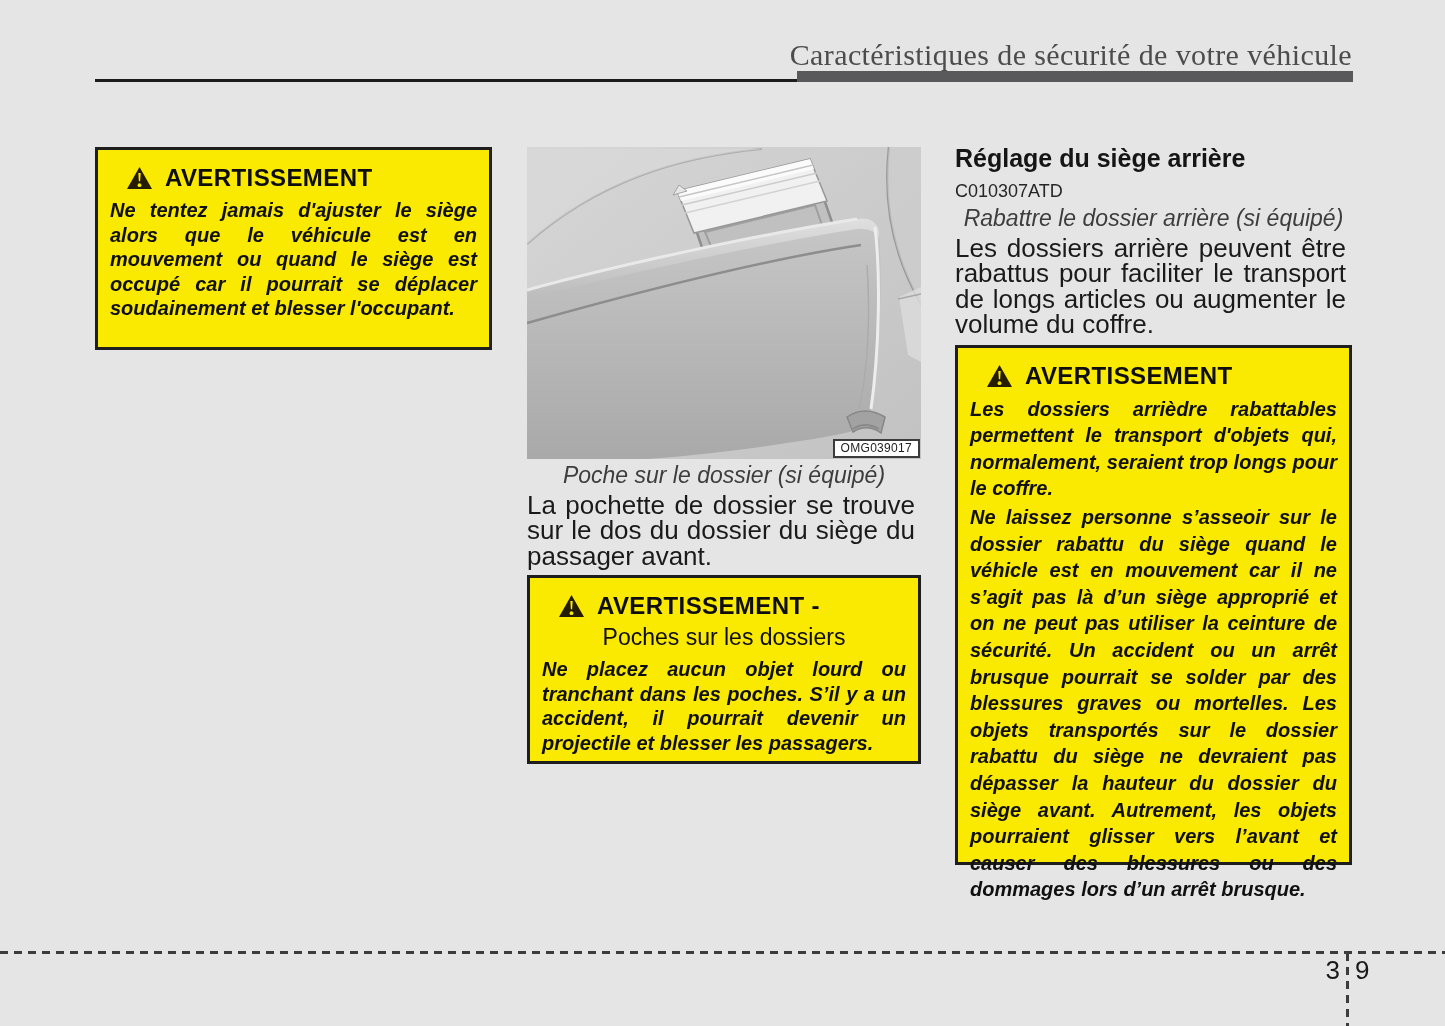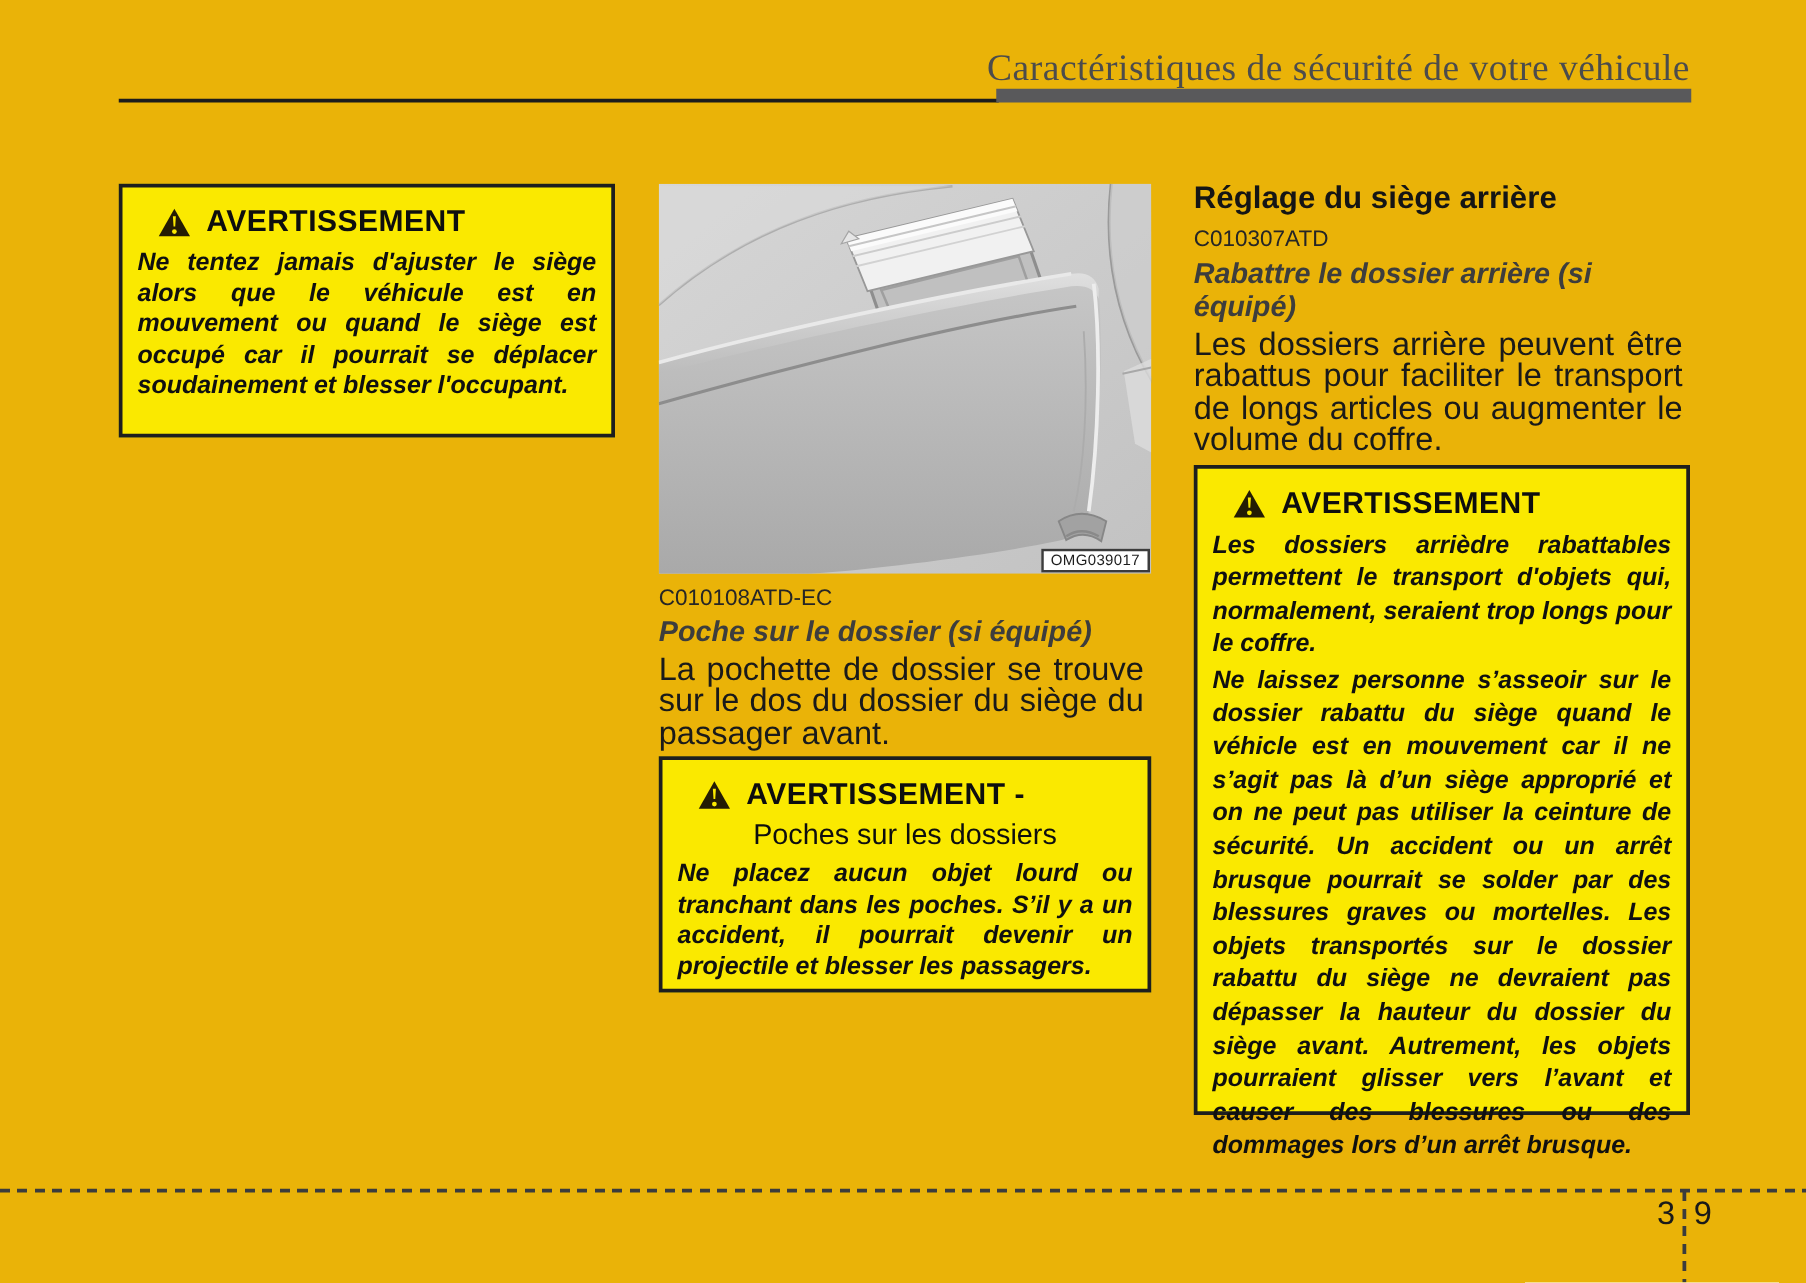--- a/index.html
+++ b/index.html
@@ -1,16 +1,16 @@
 <!DOCTYPE html>
 <html><head>
 <meta charset="utf-8">
 <style>
   html,body{margin:0;padding:0;background:#fff;}
-  .page{position:relative;width:1445px;height:1026px;background:#eab308;
+  .page{position:relative;width:1445px;height:1026px;background:#e5e5e5;
         font-family:"Liberation Sans",sans-serif;overflow:hidden;color:#151515;}
 
   
   .page-title{position:absolute;top:38px;right:93px;
         font-family:"Liberation Serif",serif;font-size:30px;color:#4c4c4c;letter-spacing:.4px;}
   .rule-thin{position:absolute;left:95px;top:79px;width:704px;height:3px;background:#1c1c1c;}
   .rule-bar{position:absolute;left:797px;top:71px;width:556px;height:11px;background:#59595b;}
 
   
   .col{position:absolute;width:397px;}
@@ -33,22 +33,22 @@
   .box3 .p2{margin-top:2px;}
 
   
   .figure{position:relative;width:394px;height:312px;}
   .figure svg{display:block;}
   .fig-label{position:absolute;right:1px;bottom:1px;background:#ffffff;border:2px solid #3c3c3c;
         padding:0 6px 1px 6px;font-size:12px;color:#1d1d1d;letter-spacing:.3px;}
 
   
   .code{font-size:18px;color:#262626;margin:8px 0 0 0;line-height:22px;}
-  .sec-head-italic{font-size:23px;font-weight:bold;font-style:italic;color:#3d3d3d;
-        margin:3px 0 0 0;line-height:27px;}
+  .sec-head-italic{font-size:23px;font-weight:normal;font-style:italic;color:#3d3d3d;
+        margin:3px 0 0 0;line-height:27px;text-align:center;}
   .sec-head{font-size:25px;font-weight:bold;color:#151515;margin:0;line-height:28px;}
   .body-text{font-size:26px;line-height:25.4px;text-align:justify;color:#1a1a1a;margin:4px 6px 0 0;}
 
   
   .dash-h{position:absolute;left:0;top:951px;width:1445px;height:3px;
         background:repeating-linear-gradient(90deg,#3c3c3c 0 8px,transparent 8px 14px);}
   .dash-v{position:absolute;left:1346px;top:953px;width:3px;height:73px;
         background:repeating-linear-gradient(180deg,#3c3c3c 0 8px,transparent 8px 14px);}
   .chapter-num{position:absolute;top:955px;left:1300px;width:40px;text-align:right;
         font-size:26px;color:#1a1a1a;}
@@ -125,21 +125,20 @@
         <path d="M0 176 C100 148 240 112 334 98" fill="none" stroke="#8d8d8d" stroke-width="2.5"></path>
         <path d="M348 80 C354 130 352 205 344 262" fill="none" stroke="#ededed" stroke-width="3"></path>
         <path d="M340 118 C344 175 340 228 332 262" fill="none" stroke="#acacac" stroke-width="1.5"></path>
 
         <path d="M320 270 q18 -12 38 0 l-4 16 q-14 -10 -28 -1 Z" fill="#a2a2a2" stroke="#878787" stroke-width="1.5"></path>
         <path d="M326 282 q12 -8 26 0" fill="none" stroke="#8a8a8a" stroke-width="2"></path>
       </svg>
       <div class="fig-label">OMG039017</div>
     </div>
 
-    <p class="code">C010108ATD-EC</p>
     <h3 class="sec-head-italic">Poche sur le dossier (si équipé)</h3>
     <p class="body-text">La pochette de dossier se trouve sur le dos du dossier du siège du passager avant.</p>
 
     <div class="warnbox box2" style="background: rgb(250, 233, 0);">
       <div class="warn-title-row">
         <svg width="27" height="24" viewBox="0 0 27 24">
           <path d="M13.5 1 L26 23 H1 Z" fill="#241c03"></path>
           <path d="M12.3 7 h2.4 l-0.5 8.2 h-1.4 Z" fill="#fae900"></path>
           <circle cx="13.5" cy="19.2" r="1.9" fill="#fae900"></circle>
         </svg>

